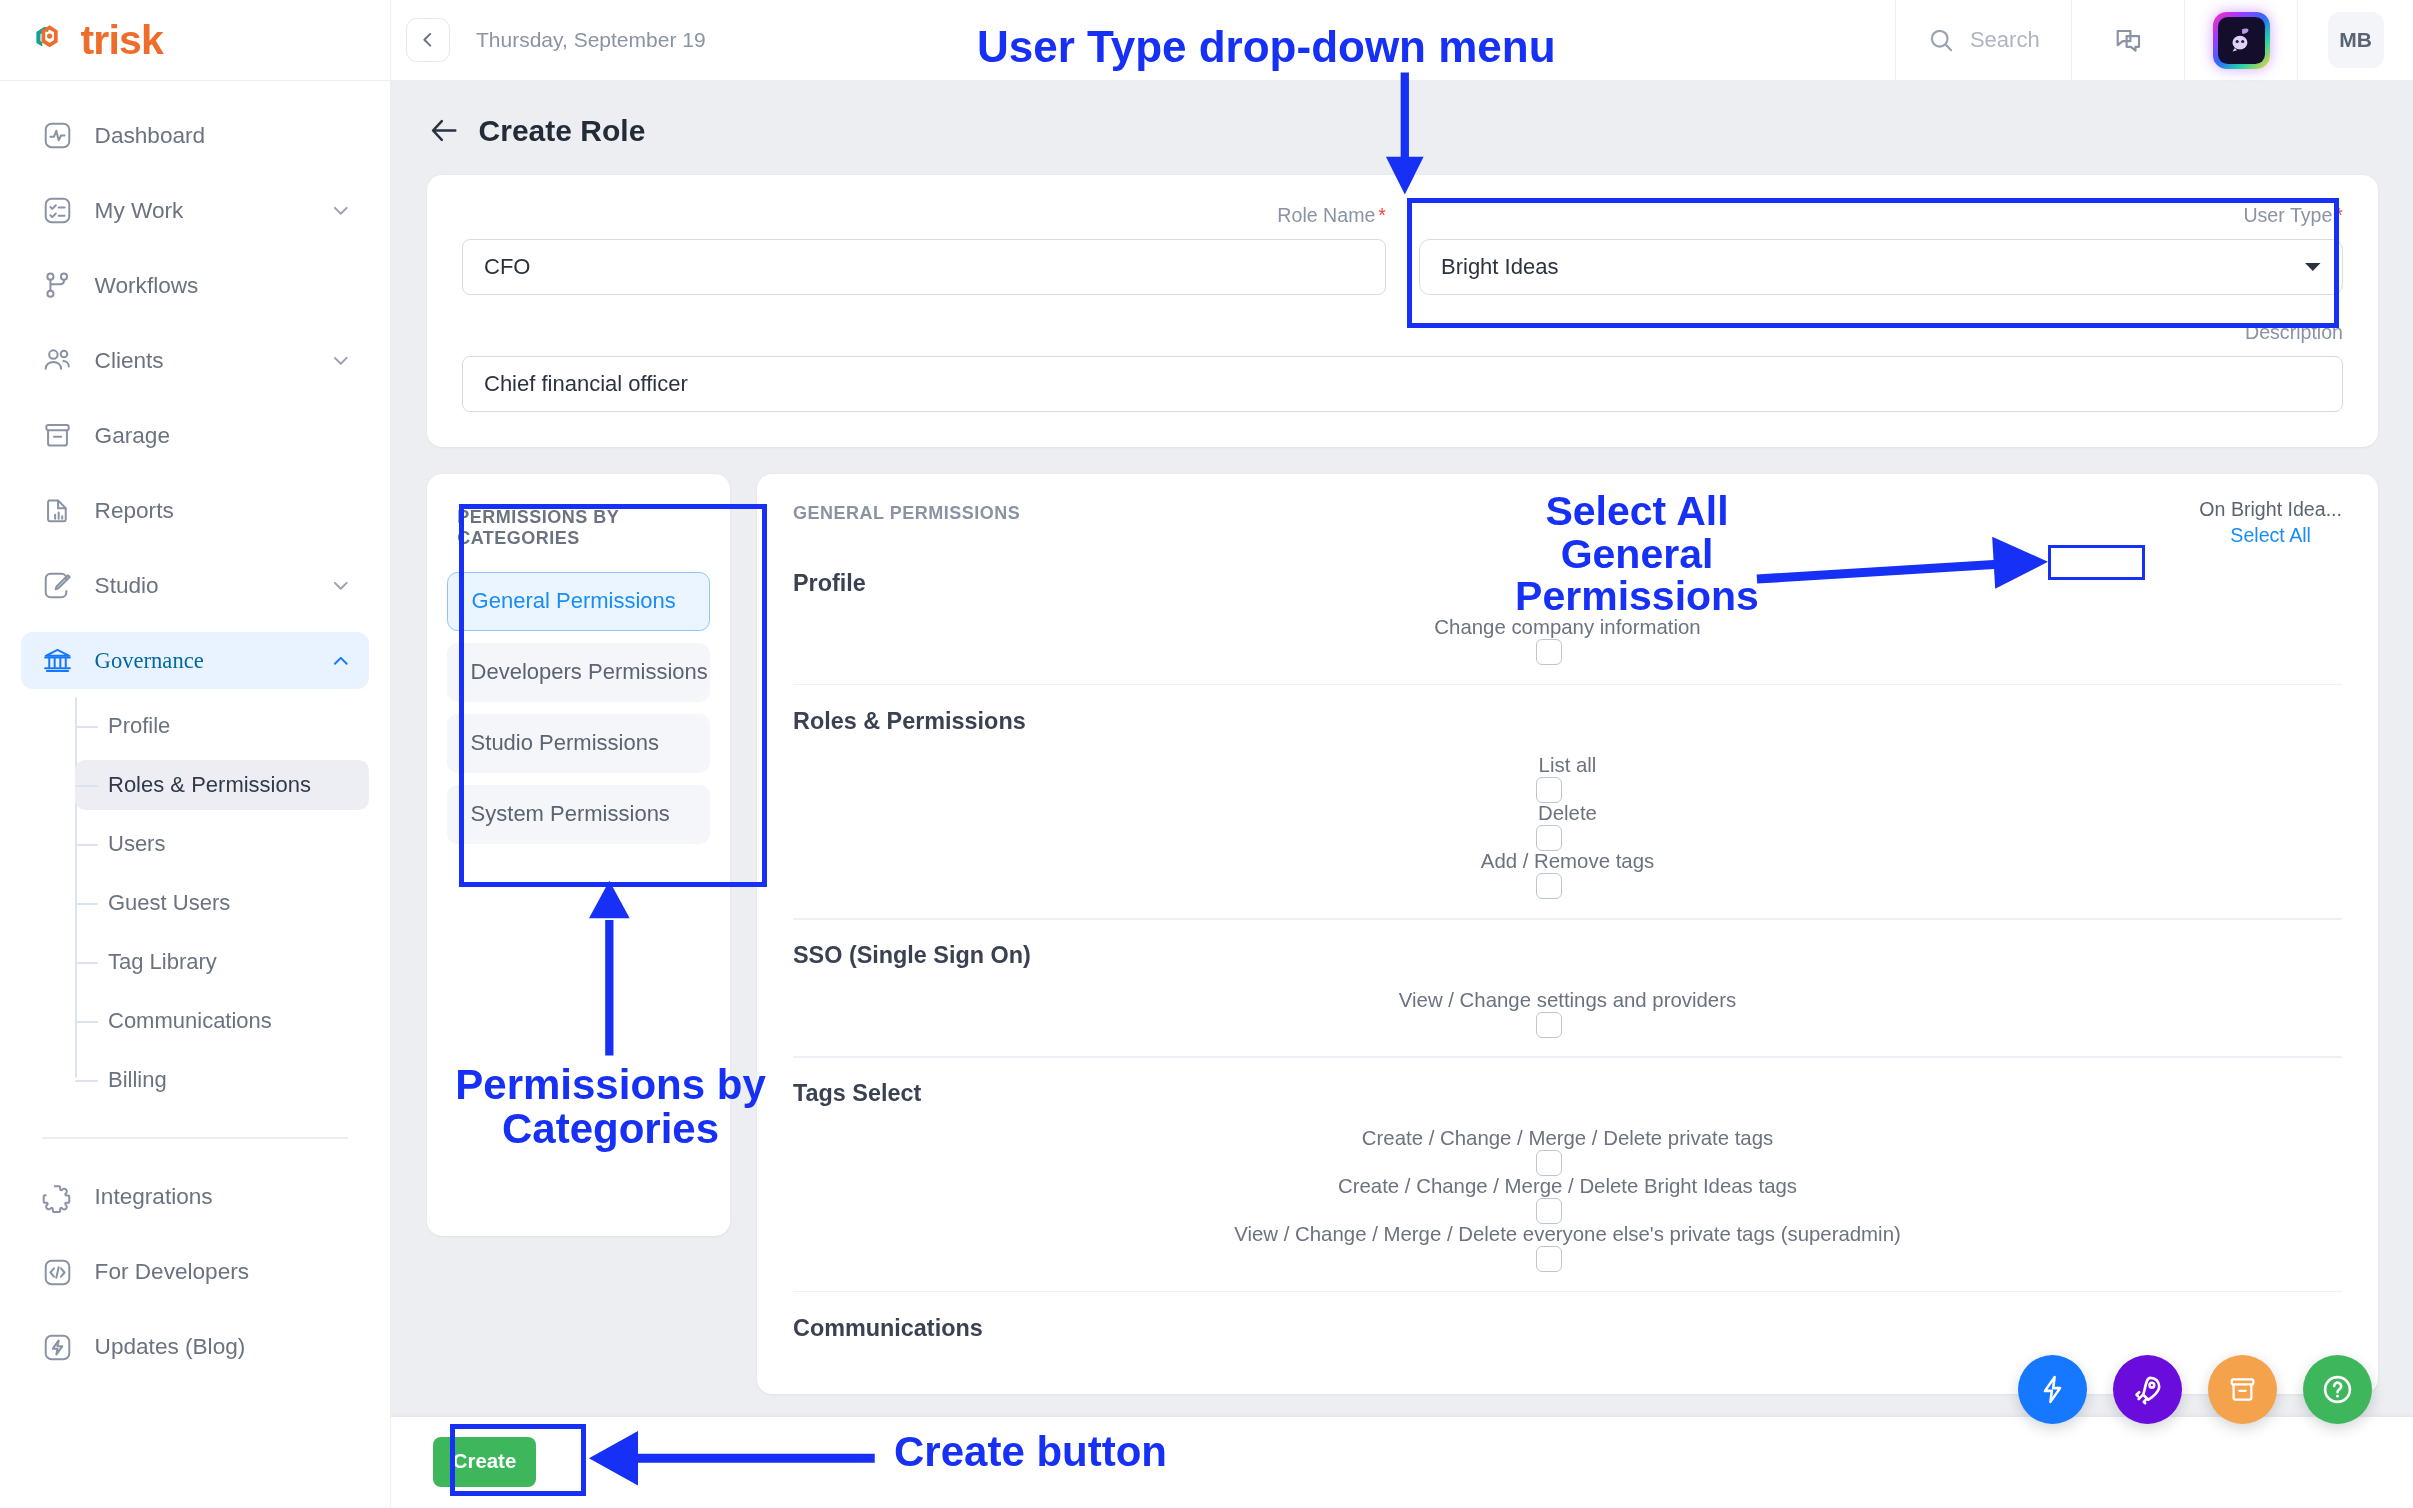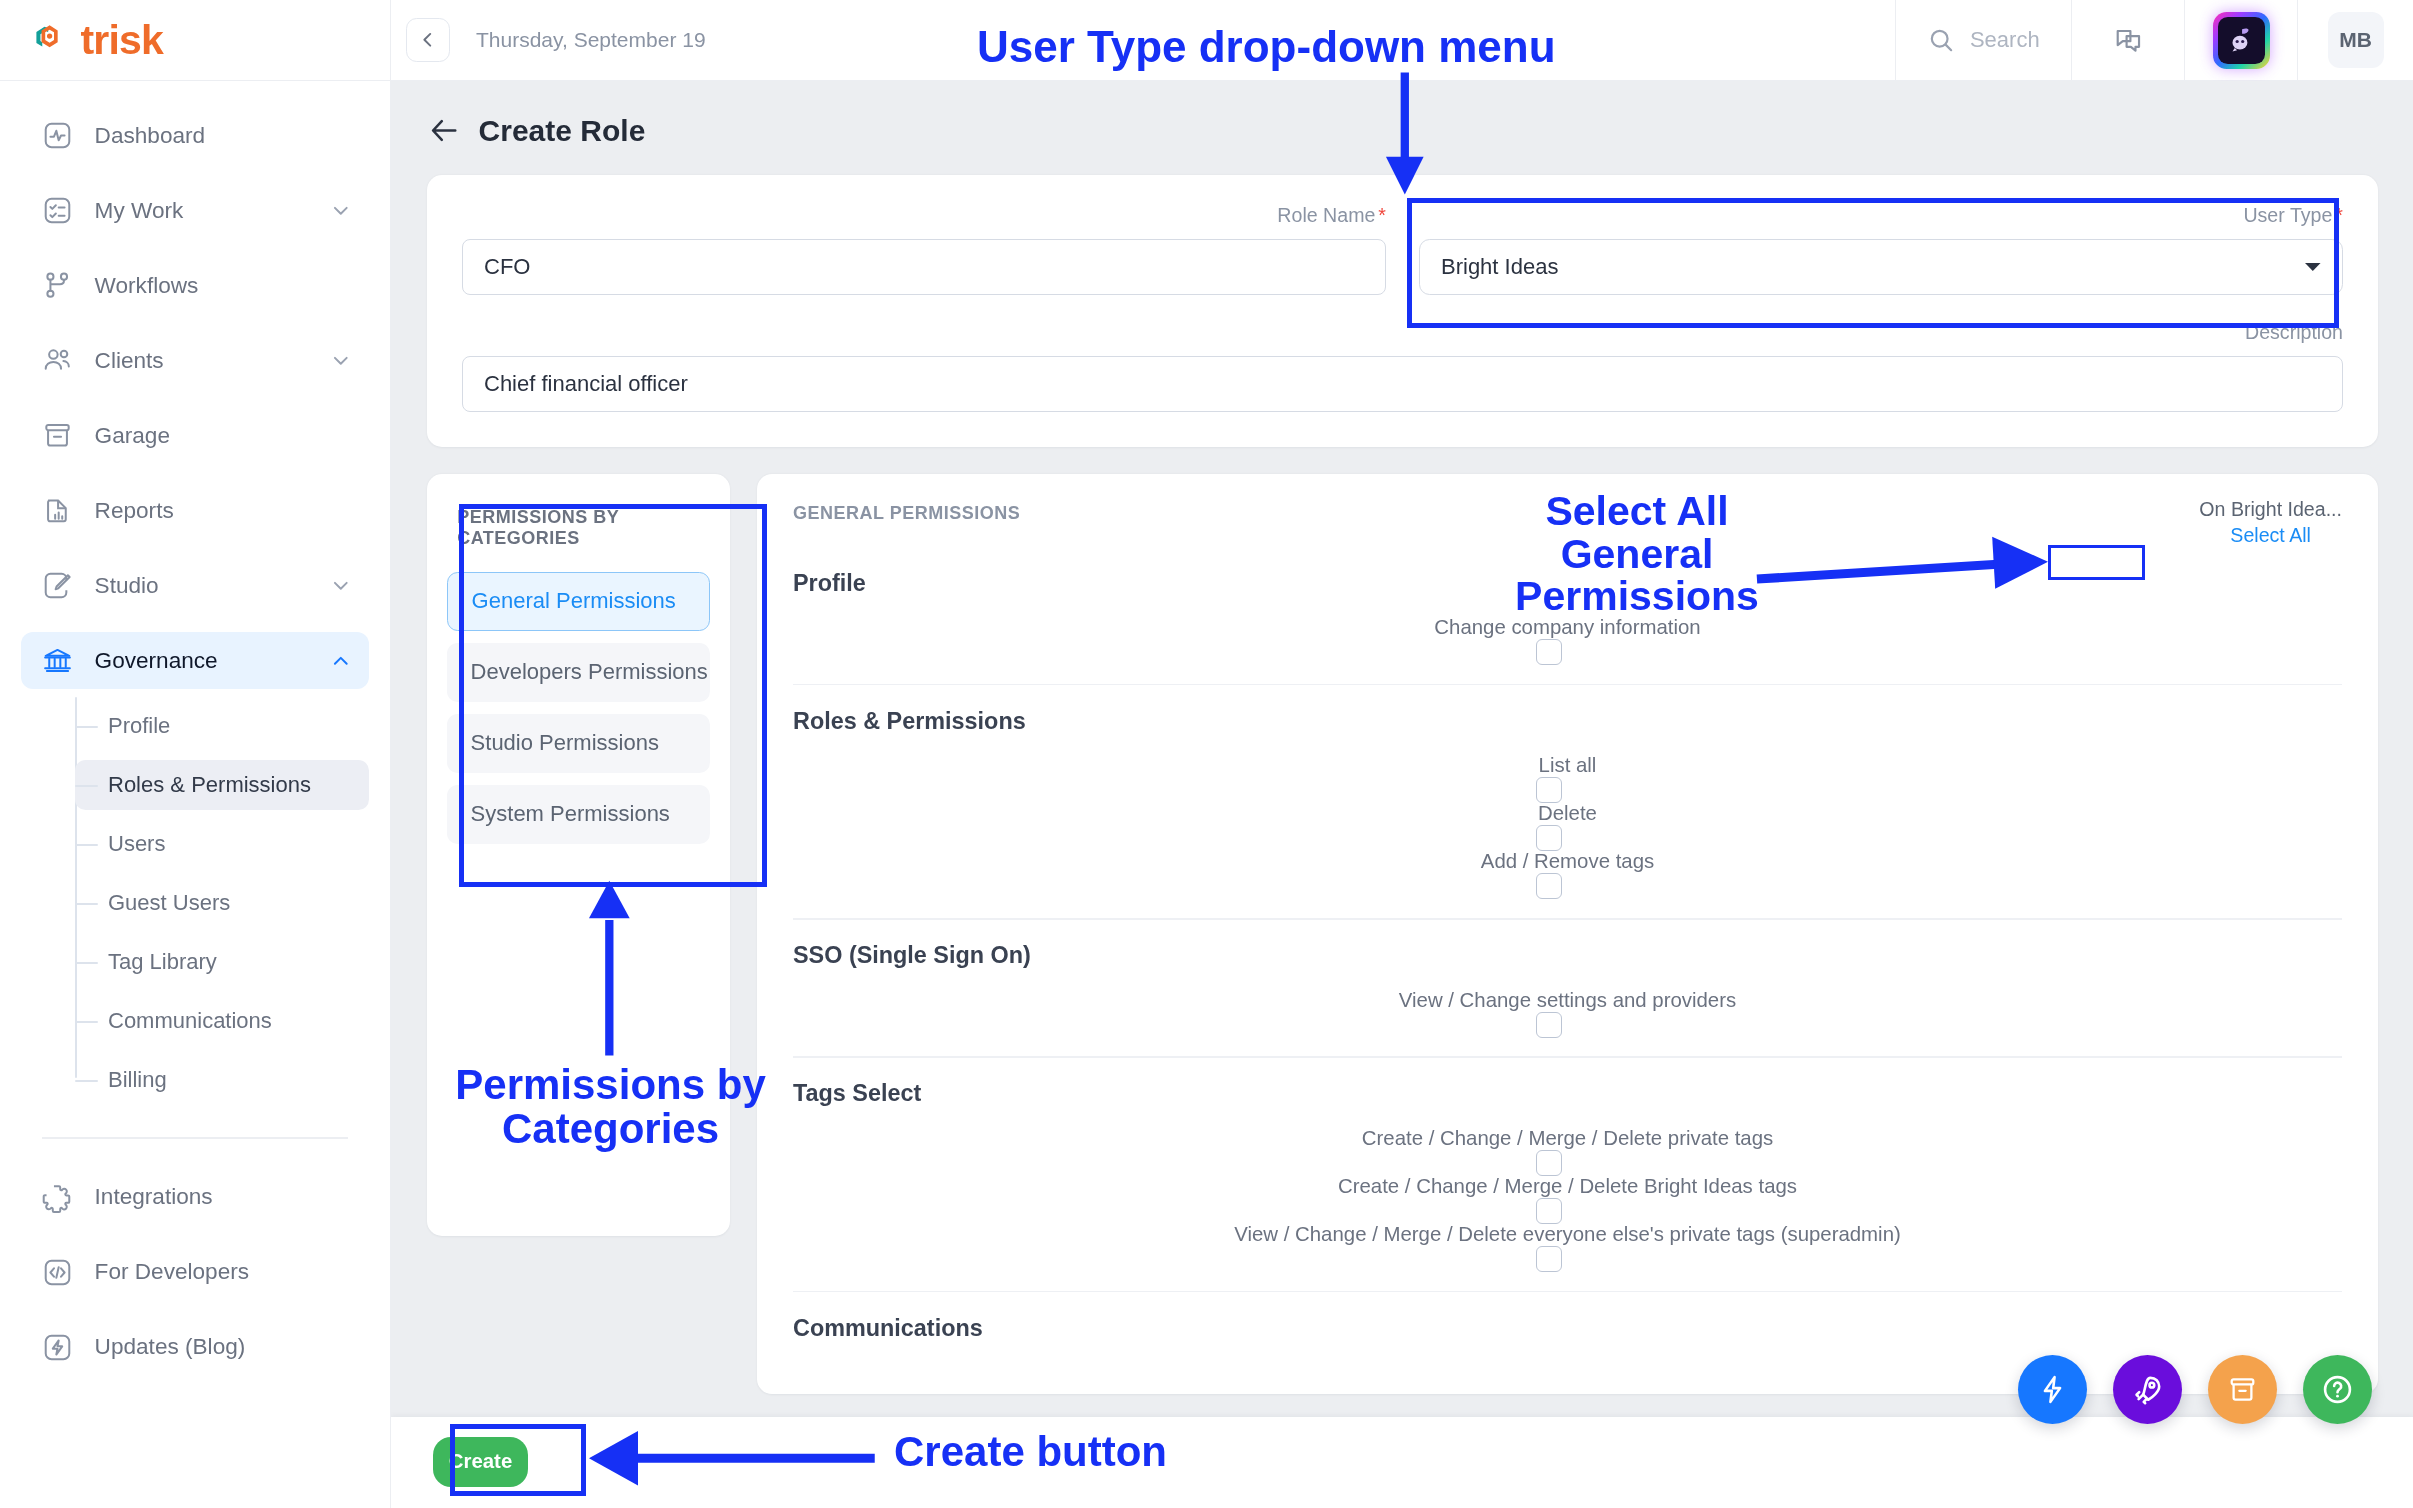--- a/index.html
+++ b/index.html
@@ -27,21 +27,21 @@
   .nav { padding: 26px 21px 0 21px; }
   .nav-item {
     display: flex; align-items: center; height: 57px;
     padding: 0 19.6px; border-radius: 12px; margin-bottom: 18px;
     cursor: pointer; position: relative;
   }
   .nav-item .ico { width: 33px; height: 33px; flex: 0 0 auto; margin-right: 21px; }
   .nav-item .lbl { font-size: 22.6px; color: #6b7280; font-weight: 400; white-space: nowrap; }
   .nav-item .chev { position: absolute; right: 18px; width: 19.6px; height: 19.6px; }
   .nav-item.active { background: #e8f3ff; }
-  .nav-item.active .lbl { color: #0f172a; font-weight: 500; }
+  .nav-item.active .lbl { color: #0369a1; font-weight: 500; font-family: Liberation Serif, serif; }
 
   .subnav { position: relative; padding-left: 54px; margin-top: -6px; }
   .subnav .spine {
     position: absolute; left: 54px; top: -4.5px; bottom: 27px;
     width: 2.3px; background: #dde3ec; border-radius: 1.5px;
   }
   .sub-item {
     position: relative; display: flex; align-items: center;
     height: 50px; padding-left: 33px; margin-bottom: 9px;
     border-radius: 10.6px; cursor: pointer;
@@ -175,21 +175,21 @@
   }
   .grp-sep { height: 1.5px; background: #eef0f4; margin: 19.6px 0 0 0; }
 
   
   .footer-bar {
     position: absolute; left: 0; bottom: 0; width: 2023px; height: 91px;
     background: #fff; box-shadow: 0 -1.5px 6px rgba(20,30,55,.05);
   }
   .create-btn {
     position: absolute; left: 42px; top: 19.6px;
-    width: 95px; height: 50px; background: #3eb75c; border: none; border-radius: 18px;
+    width: 103px; height: 50px; background: #3eb75c; border: none; border-radius: 8px;
     color: #fff; font-size: 20.4px; font-weight: 600; cursor: pointer;
     font-family: "Liberation Sans", sans-serif;
   }
 
   
   .fabs { position: absolute; right: 42px; bottom: 84px; display: flex; gap: 26px; z-index: 30; }
   .fab {
     width: 69px; height: 69px; border-radius: 50%;
     display: flex; align-items: center; justify-content: center;
     box-shadow: 0 4.5px 13.6px rgba(20,30,55,.18); cursor: pointer;

